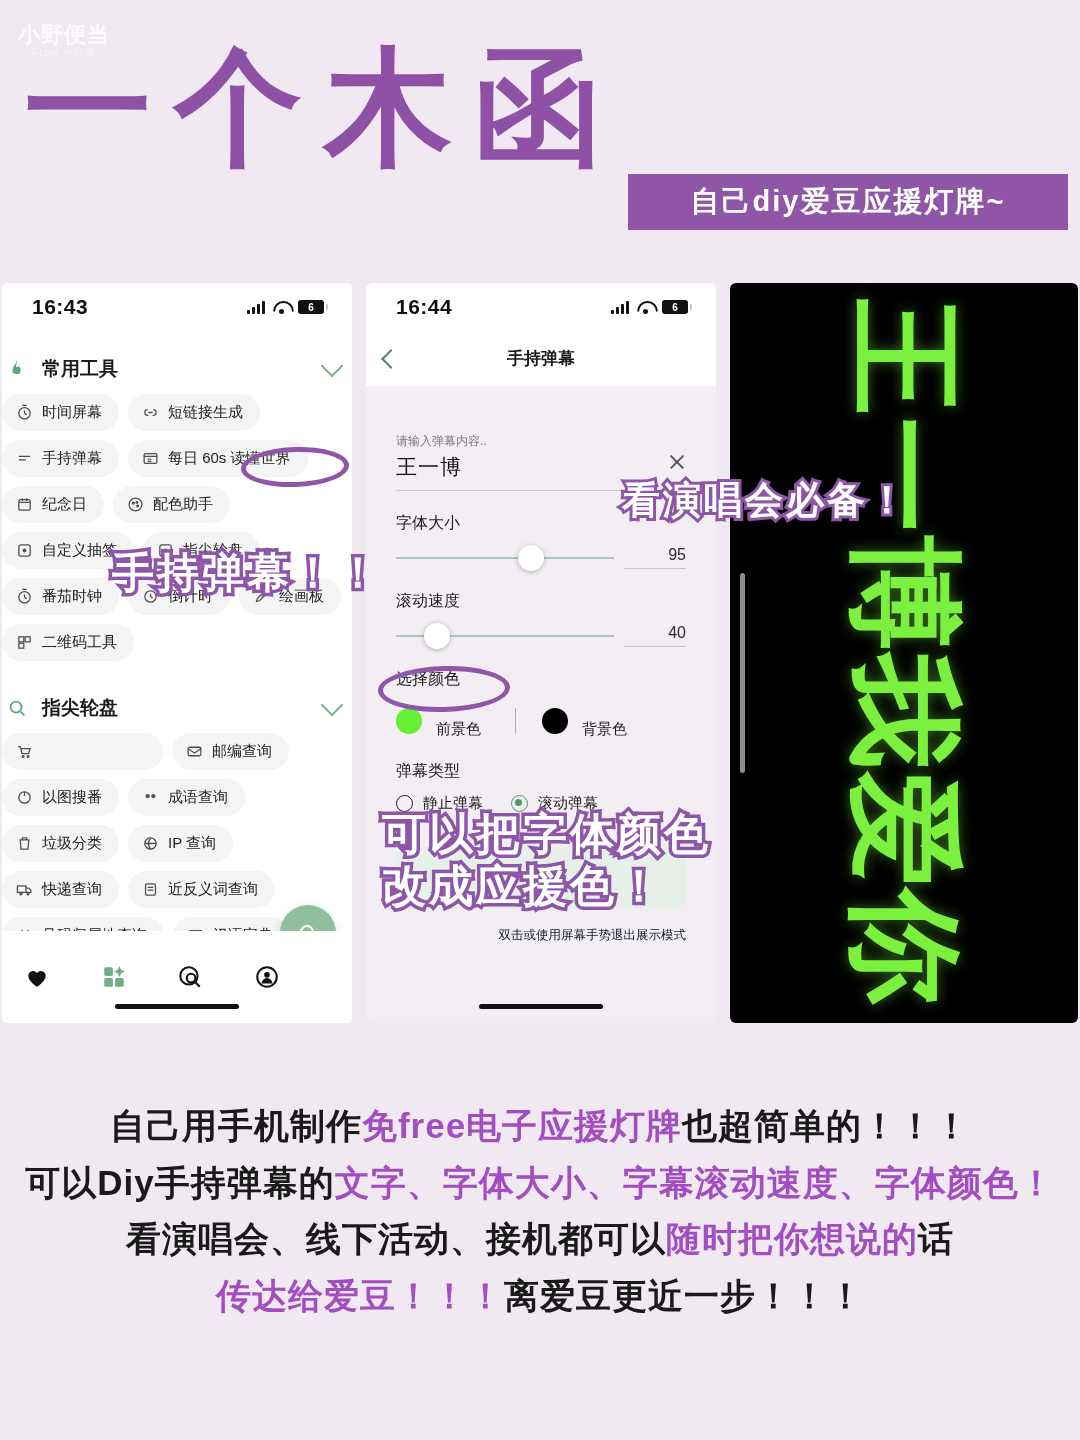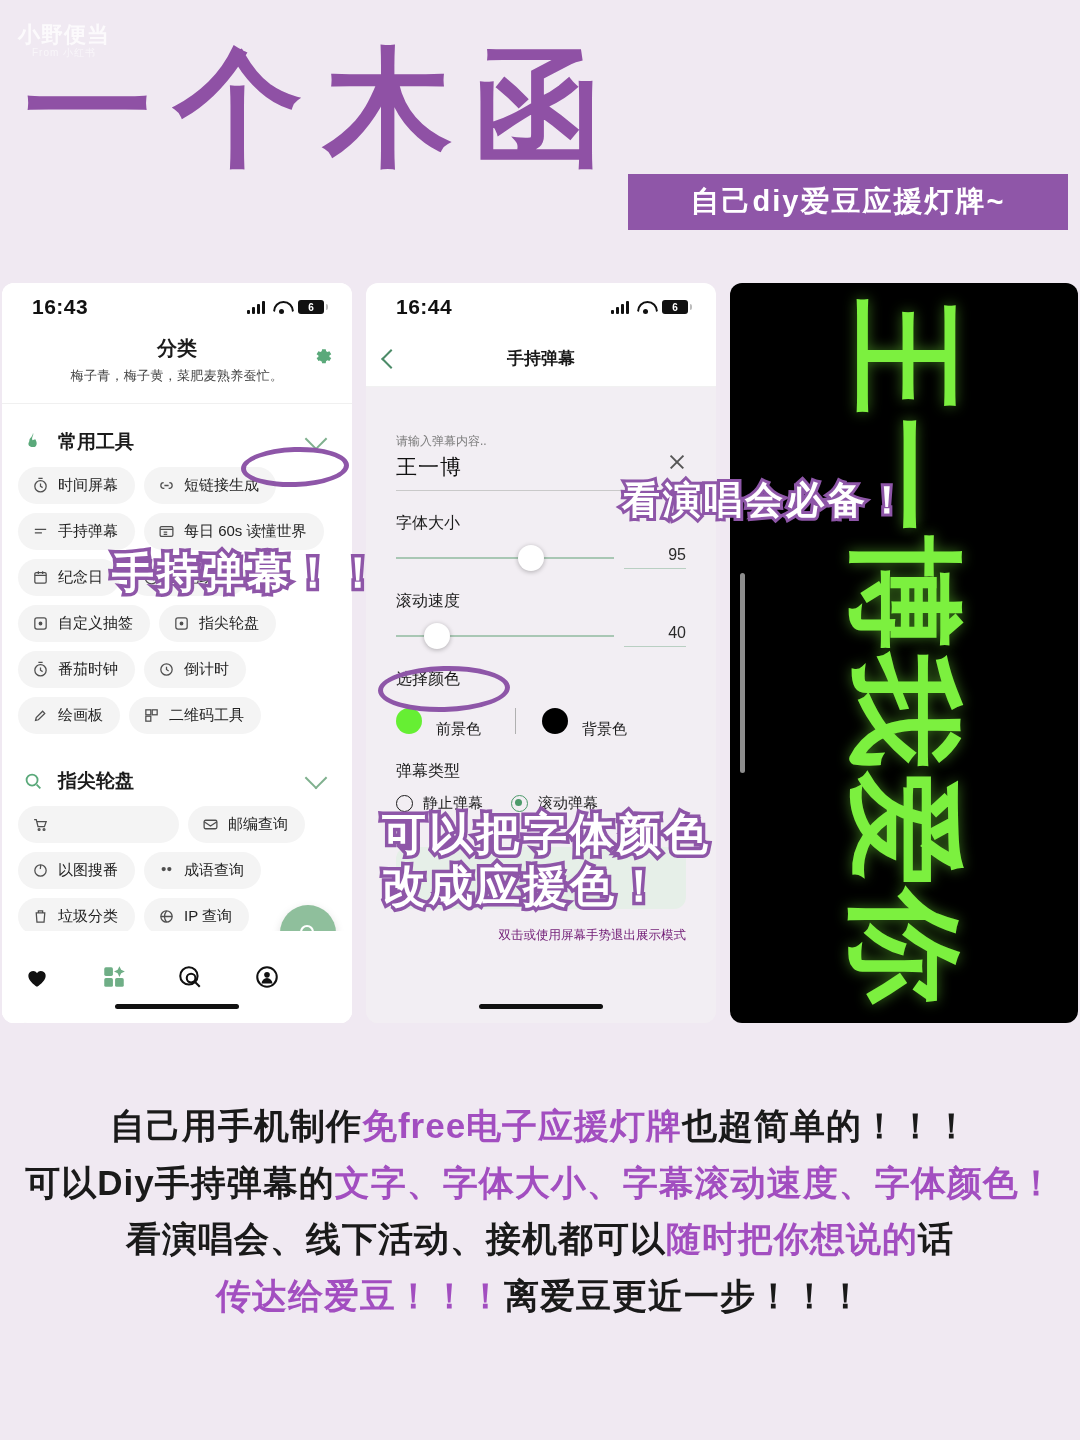--- a/index.html
+++ b/index.html
@@ -38,21 +38,21 @@
   }
   .banner span {
     color: #ffffff; font-size: 29px; font-weight: 700;
     letter-spacing: 2px; white-space: nowrap;
   }
 
   
   .phones { position: absolute; left: 0; top: 283px; width: 1080px; height: 740px; }
   .phone {
     position: absolute; top: 0; height: 740px;
-    border-radius: 12px; overflow: hidden;
+    border-radius: 6px; overflow: hidden;
   }
   .phone-1 { left: 2px;   width: 350px; background: #ffffff; }
   .phone-2 { left: 366px; width: 350px; background: #f2eef3; }
   .phone-3 { left: 730px; width: 348px; background: #000000; }
 
   
   .statusbar {
     height: 48px; display: flex; align-items: center;
     justify-content: space-between; padding: 0 28px 0 30px;
     background: #ffffff;
@@ -90,21 +90,21 @@
     border-bottom: 1px solid #f0f0f0;
   }
   .p1-title { text-align:center; font-size: 20px; font-weight:700; color:#1b1b1b; }
   .p1-sub   { text-align:center; font-size: 13px; color:#444; margin-top: 5px; letter-spacing:.3px;}
   .gear {
     position:absolute; right: 18px; top: 16px; width: 22px; height: 22px;
   }
 
   .p1-body { background:#fff; height: 100%; }
   .section {
-    background:#fff; padding: 14px 16px 6px; margin-top: 7px;
+    background:#fff; padding: 14px 0 6px; margin-top: 7px;
   }
   .sec-head {
     display:flex; align-items:center; gap: 14px; padding: 4px 4px 12px;
   }
   .sec-head .sec-icon { width: 22px; height: 22px; flex: 0 0 22px; }
   .sec-head .sec-title { font-size: 19px; font-weight: 600; color: #1b1b1b; flex: 1; }
   .chev { width: 16px; height: 16px; border-right: 2.2px solid #7fb08e; border-bottom: 2.2px solid #7fb08e;
           transform: rotate(45deg); margin-right: 8px; margin-bottom: 6px; }
 
   .chips { display: flex; flex-wrap: wrap; gap: 9px 9px; }
@@ -185,21 +185,21 @@
   .radios { display:flex; align-items:center; gap: 10px; margin-top: 12px; }
   .radio { width: 17px; height: 17px; border-radius:50%; border: 1.8px solid #1b1b1b; }
   .radio.on { border-color:#4c9a6a; position:relative; }
   .radio.on::after { content:""; position:absolute; left:3.2px; top:3.2px; width:7px;height:7px;
                      border-radius:50%; background:#4c9a6a; }
   .radio-lbl { font-size: 15px; color:#1c1c1c; margin-right: 18px; }
 
   .preview-card {
     margin-top: 34px; height: 62px; background: #e6efe8; border-radius: 12px;
   }
-  .hint { margin-top: 18px; text-align:right; font-size: 12.5px; color:#701a75; }
+  .hint { margin-top: 18px; text-align:right; font-size: 12.5px; color:#0f172a; }
 
   
   .p3-text {
     position:absolute; left: 50%; top: 50%;
     transform: translate(-50%,-50%) rotate(90deg);
     transform-origin: center center;
     white-space: nowrap;
     font-size: 116px; font-weight: 700;
     color: #7cf03f; letter-spacing: 2px;
     text-shadow: 0 0 14px rgba(124,240,63,.45);
@@ -271,29 +271,20 @@
               <i></i>
               <i></i>
             </div>
           <div class="wifi"></div>
           <div class="batt">
             <span>6</span>
           </div>
         </div>
       </div>
 
-      <div class="p1-header">
-        <div class="p1-title">分类</div>
-        <div class="p1-sub">梅子青，梅子黄，菜肥麦熟养蚕忙。</div>
-        <div class="gear">
-          <svg viewBox="0 0 24 24" fill="#5aa97a">
-              <path d="M12 8a4 4 0 100 8 4 4 0 000-8zm0 6a2 2 0 110-4 2 2 0 010 4zm9-2l-2-1.2c.1-.5.1-1.1 0-1.6L21 8l-2-3.4-2.2.9c-.4-.3-.9-.6-1.4-.8L15 2.4H11l-.4 2.3c-.5.2-1 .5-1.4.8L7 4.6 5 8l2 1.2c-.1.5-.1 1.1 0 1.6L5 12l2 3.4 2.2-.9c.4.3.9.6 1.4.8l.4 2.3h4l.4-2.3c.5-.2 1-.5 1.4-.8l2.2.9L21 12z"></path>
-            </svg>
-        </div>
-      </div>
 
       <div class="p1-body">
 
         <div class="section">
           <div class="sec-head">
             <span class="sec-icon">
               <svg viewBox="0 0 24 24" fill="#5aa97a">
                   <path d="M12 2c1 3-1 4-1 6.5S13 12 13 14a3 3 0 01-6 0c0-1.5 1-2 1-3.5C8 8 12 6 12 2z"></path>
                   <path d="M14.5 9c.8 1.6 1.5 2.5 1.5 4.5a4 4 0 01-8 0c0-1 .3-1.8.8-2.6"></path>
                 </svg>

